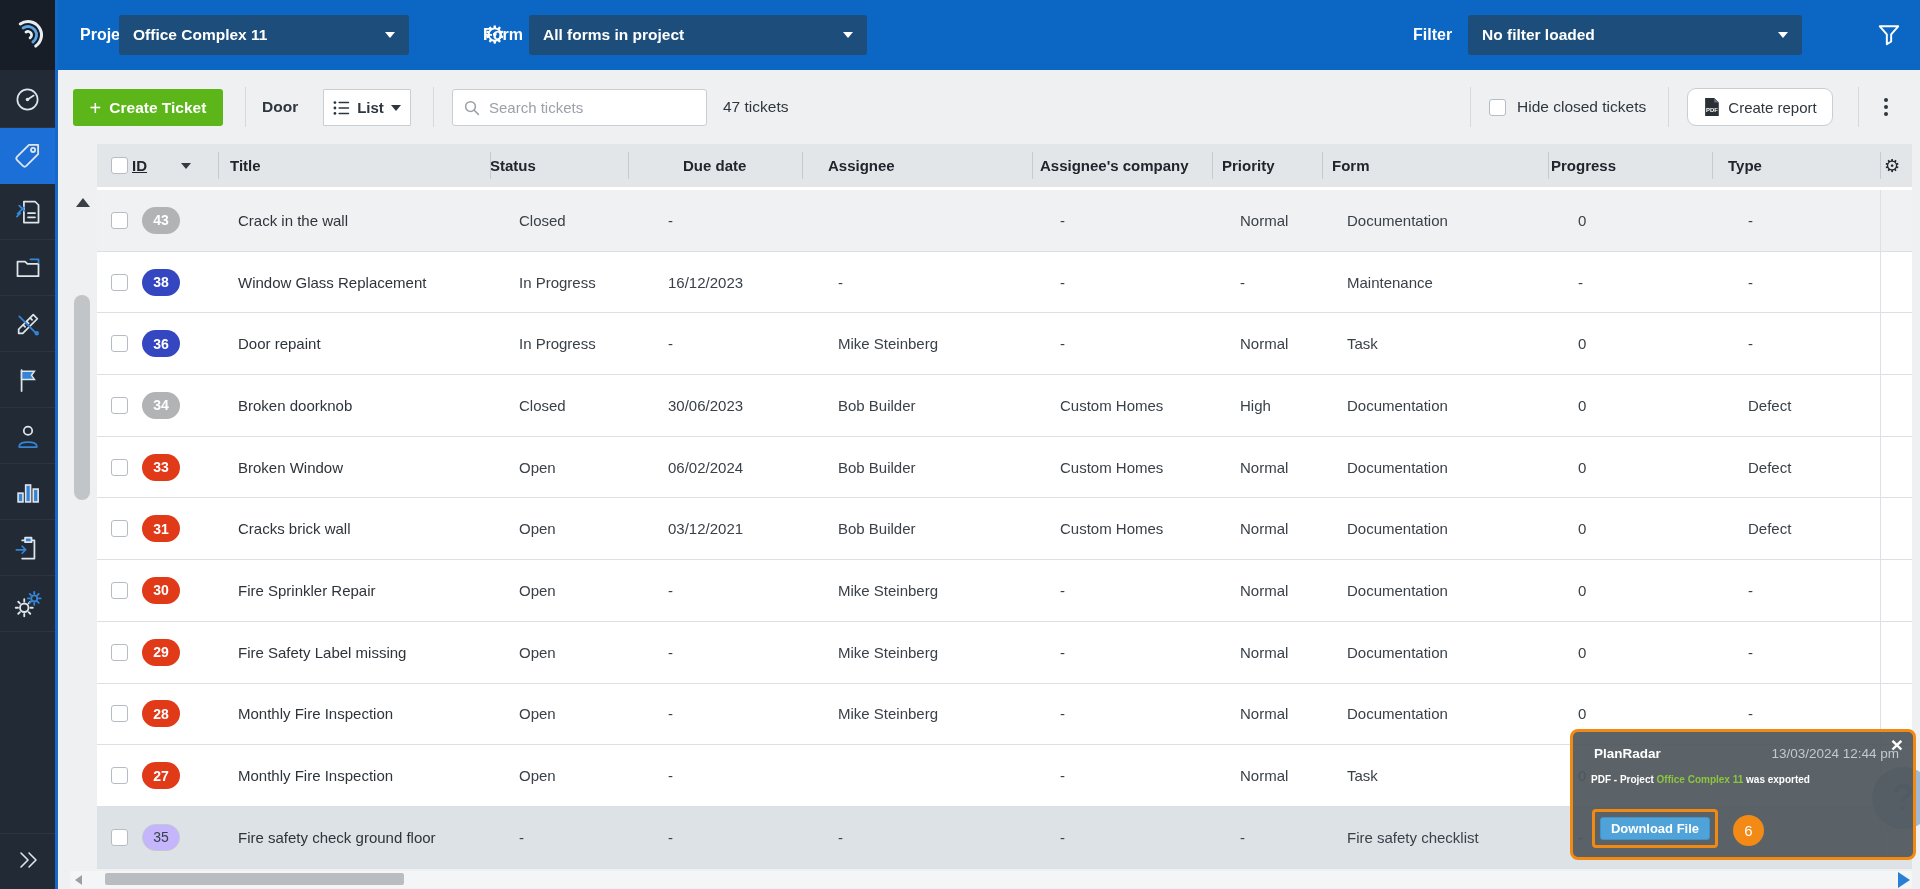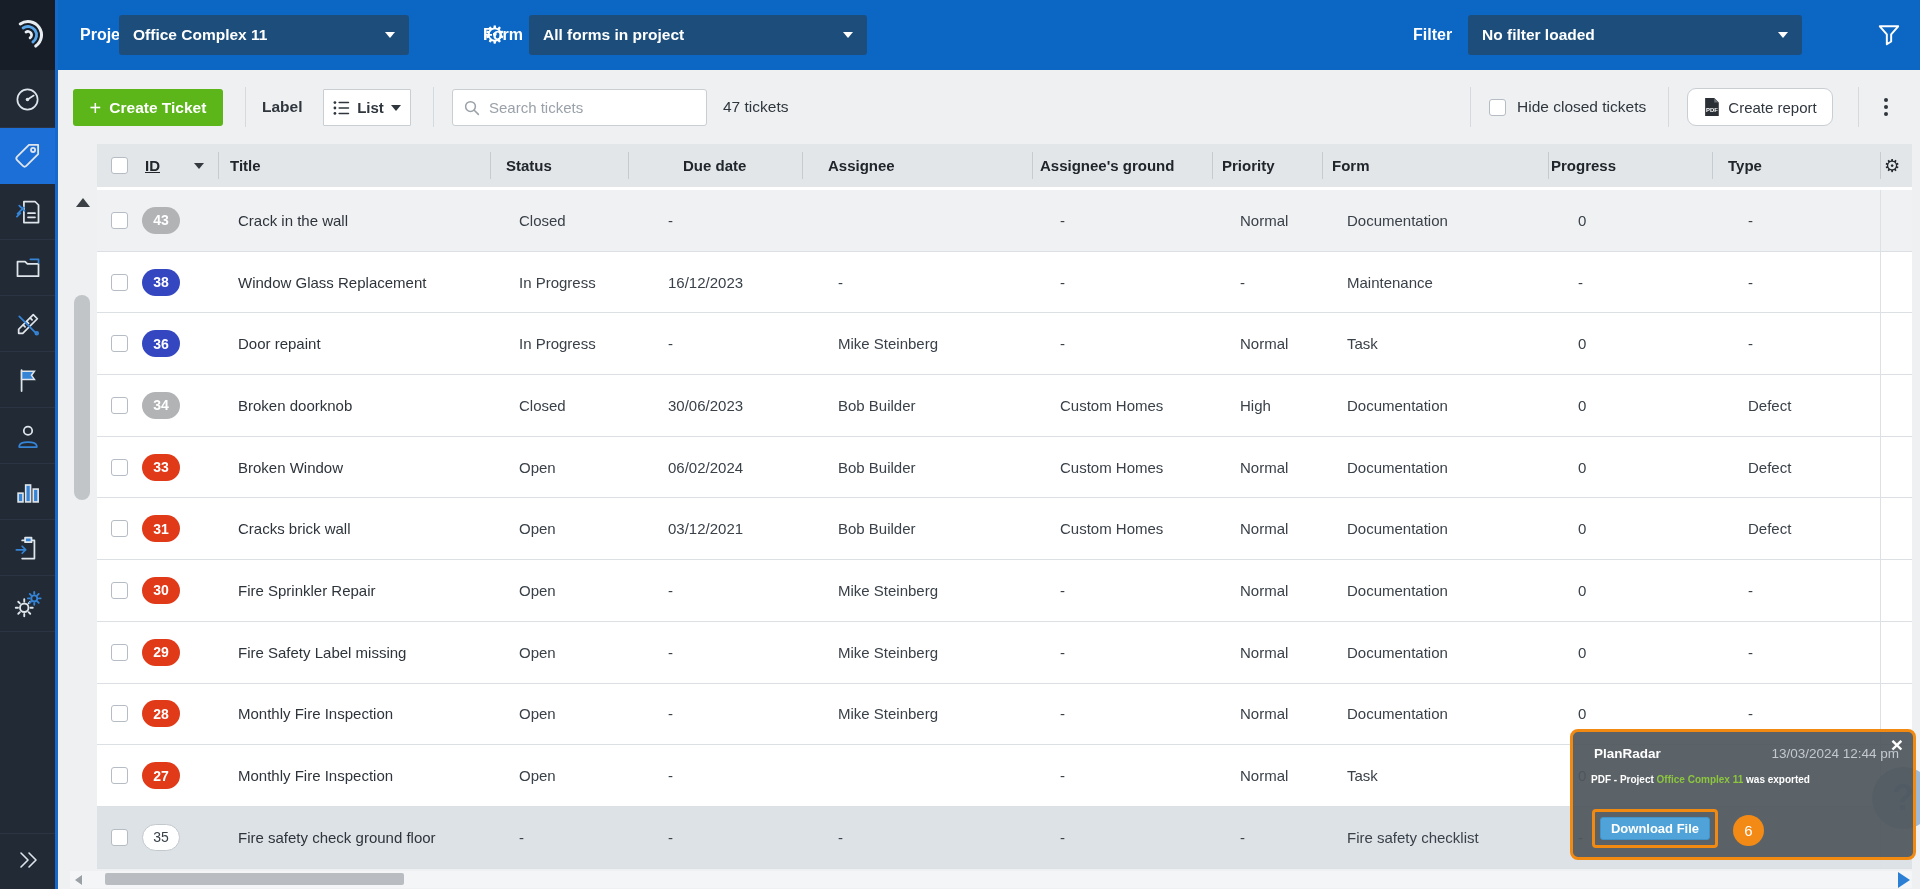--- a/index.html
+++ b/index.html
@@ -52,38 +52,38 @@
   .th.sep::before { content:''; position:absolute; left:0; top:8px; bottom:8px; width:1px; background:#c5cbd1; }
   #tbody { position:absolute; left:97px; top:190px; width:1815px; z-index:4; }
   .trow { display:flex; height:61.7px; background:#fff; border-bottom:1px solid #dcdfe3; cursor:pointer; }
   .trow.shade-light { background:#f0f1f3; }
   .trow.shade-dark { background:#dde2e7; }
   .td { display:flex; align-items:center; font-size:15px; color:#3a4149; position:relative; overflow:hidden; white-space:nowrap; }
   
   .c0 { width:33px; padding-left:14px; }
   .c1 { width:88px; }
   .c2 { width:272px; } .th.c2{padding-left:12px;} .td.c2{padding-left:20px; color:#2e343b;}
-  .c3 { width:138px; } .th.c3{padding-left:16px;} .td.c3{padding-left:29px;}
+  .c3 { width:138px; } .th.c3{} .td.c3{padding-left:29px;}
   .c4 { width:174px; } .th.c4{padding-left:55px;} .td.c4{padding-left:40px;}
   .c5 { width:230px; } .th.c5{padding-left:26px;} .td.c5{padding-left:36px;}
   .c6 { width:180px; } .th.c6{padding-left:8px;}  .td.c6{padding-left:28px;}
   .c7 { width:110px; } .th.c7{padding-left:10px;} .td.c7{padding-left:28px;}
   .c8 { width:226px; } .th.c8{padding-left:10px;} .td.c8{padding-left:25px;}
   .c9 { width:164px; } .th.c9{padding-left:3px;} .td.c9{padding-left:30px;}
   .c10 { width:168px; } .th.c10{padding-left:16px;} .td.c10{padding-left:36px;}
   .c11 { width:32px; }
   .td.c11::before { content:''; position:absolute; left:0; top:0; bottom:0; width:1px; background:#dde1e5; }
-  .th.c1 .idlbl { margin-left:15px;text-decoration:underline; }
+  .th.c1 .idlbl { margin-left:2px;text-decoration:underline; }
   .sort-caret { width:0; height:0; border-left:5px solid transparent; border-right:5px solid transparent; border-top:6px solid #343a40; margin-left:34px; }
   #thead-gear { font-size:18px; color:#23282e; font-family:"DejaVu Sans", sans-serif; margin-left:4px; cursor:pointer; }
   .badge { min-width:38px; height:27px; padding:0 6px; margin-left:12px; border-radius:14px; display:inline-flex; align-items:center; justify-content:center; color:#fff; font-size:14px; font-weight:700; }
   .badge-gray { background:#b1b3b5; }
   .badge-blue { background:#3447c1; }
   .badge-red  { background:#e03a19; }
-  .badge-outline { background:#ffffff; border:1.5px solid #c3c8cd; color:#3a4149; font-weight:400; }
+  .badge-outline { background:#c4b5fd; border:1.5px solid #c3c8cd; color:#3a4149; font-weight:400; }
 
   
   #v-scroll-up { position:absolute; left:76px; top:198px; width:0; height:0; border-left:7px solid transparent; border-right:7px solid transparent; border-bottom:9px solid #3a4046; cursor:pointer; z-index:6;}
   #v-thumb { position:absolute; left:74px; top:295px; width:16px; height:205px; background:#c2c5c8; border-radius:8px; cursor:pointer; z-index:6; }
 
   
   #h-scroll { position:absolute; left:70px; top:871px; width:1842px; height:17px; background:#f4f5f6; }
   #h-arrow-left { position:absolute; left:5px; top:4px; width:0; height:0; border-top:5px solid transparent; border-bottom:5px solid transparent; border-right:7px solid #9aa0a5; cursor:pointer; }
   #h-thumb { position:absolute; left:35px; top:2px; width:299px; height:12px; background:#b9bdc1; border-radius:2px; cursor:pointer; }
 
@@ -271,21 +271,21 @@
     </span>
 
   </div>
 
   <div id="toolbar">
     <button id="btn-create">
       <span class="plus">+</span>
       <span>Create Ticket</span>
     </button>
     <span class="tb-divider" style="left:187px;"></span>
-    <span id="view-label">Label</span>
+    <span id="view-label">Door</span>
     <button id="btn-view">
       <svg width="17" height="16" viewBox="0 0 22 20">
         <g stroke="#2f363d" stroke-width="2" stroke-linecap="round">
           <path d="M8 3h12M8 10h12M8 17h12"></path>
         </g>
         <g fill="#2f363d">
             <circle cx="2.5" cy="3" r="1.8"></circle>
             <circle cx="2.5" cy="10" r="1.8"></circle>
             <circle cx="2.5" cy="17" r="1.8"></circle>
           </g>
@@ -331,21 +331,21 @@
         <span class="cb"></span>
       </div>
     <div class="th c1">
       <span class="idlbl">ID</span>
       <span class="sort-caret"></span>
     </div>
     <div class="th c2 sep">Title</div>
     <div class="th c3 sep">Status</div>
     <div class="th c4 sep">Due date</div>
     <div class="th c5 sep">Assignee</div>
-    <div class="th c6 sep">Assignee's ground</div>
+    <div class="th c6 sep">Assignee's company</div>
     <div class="th c7 sep">Priority</div>
     <div class="th c8 sep">Form</div>
     <div class="th c9 sep">Progress</div>
     <div class="th c10 sep">Type</div>
     <div class="th c11 sep">
         <span id="thead-gear">⚙</span>
       </div>
   </div>
 
   <div id="tbody">

